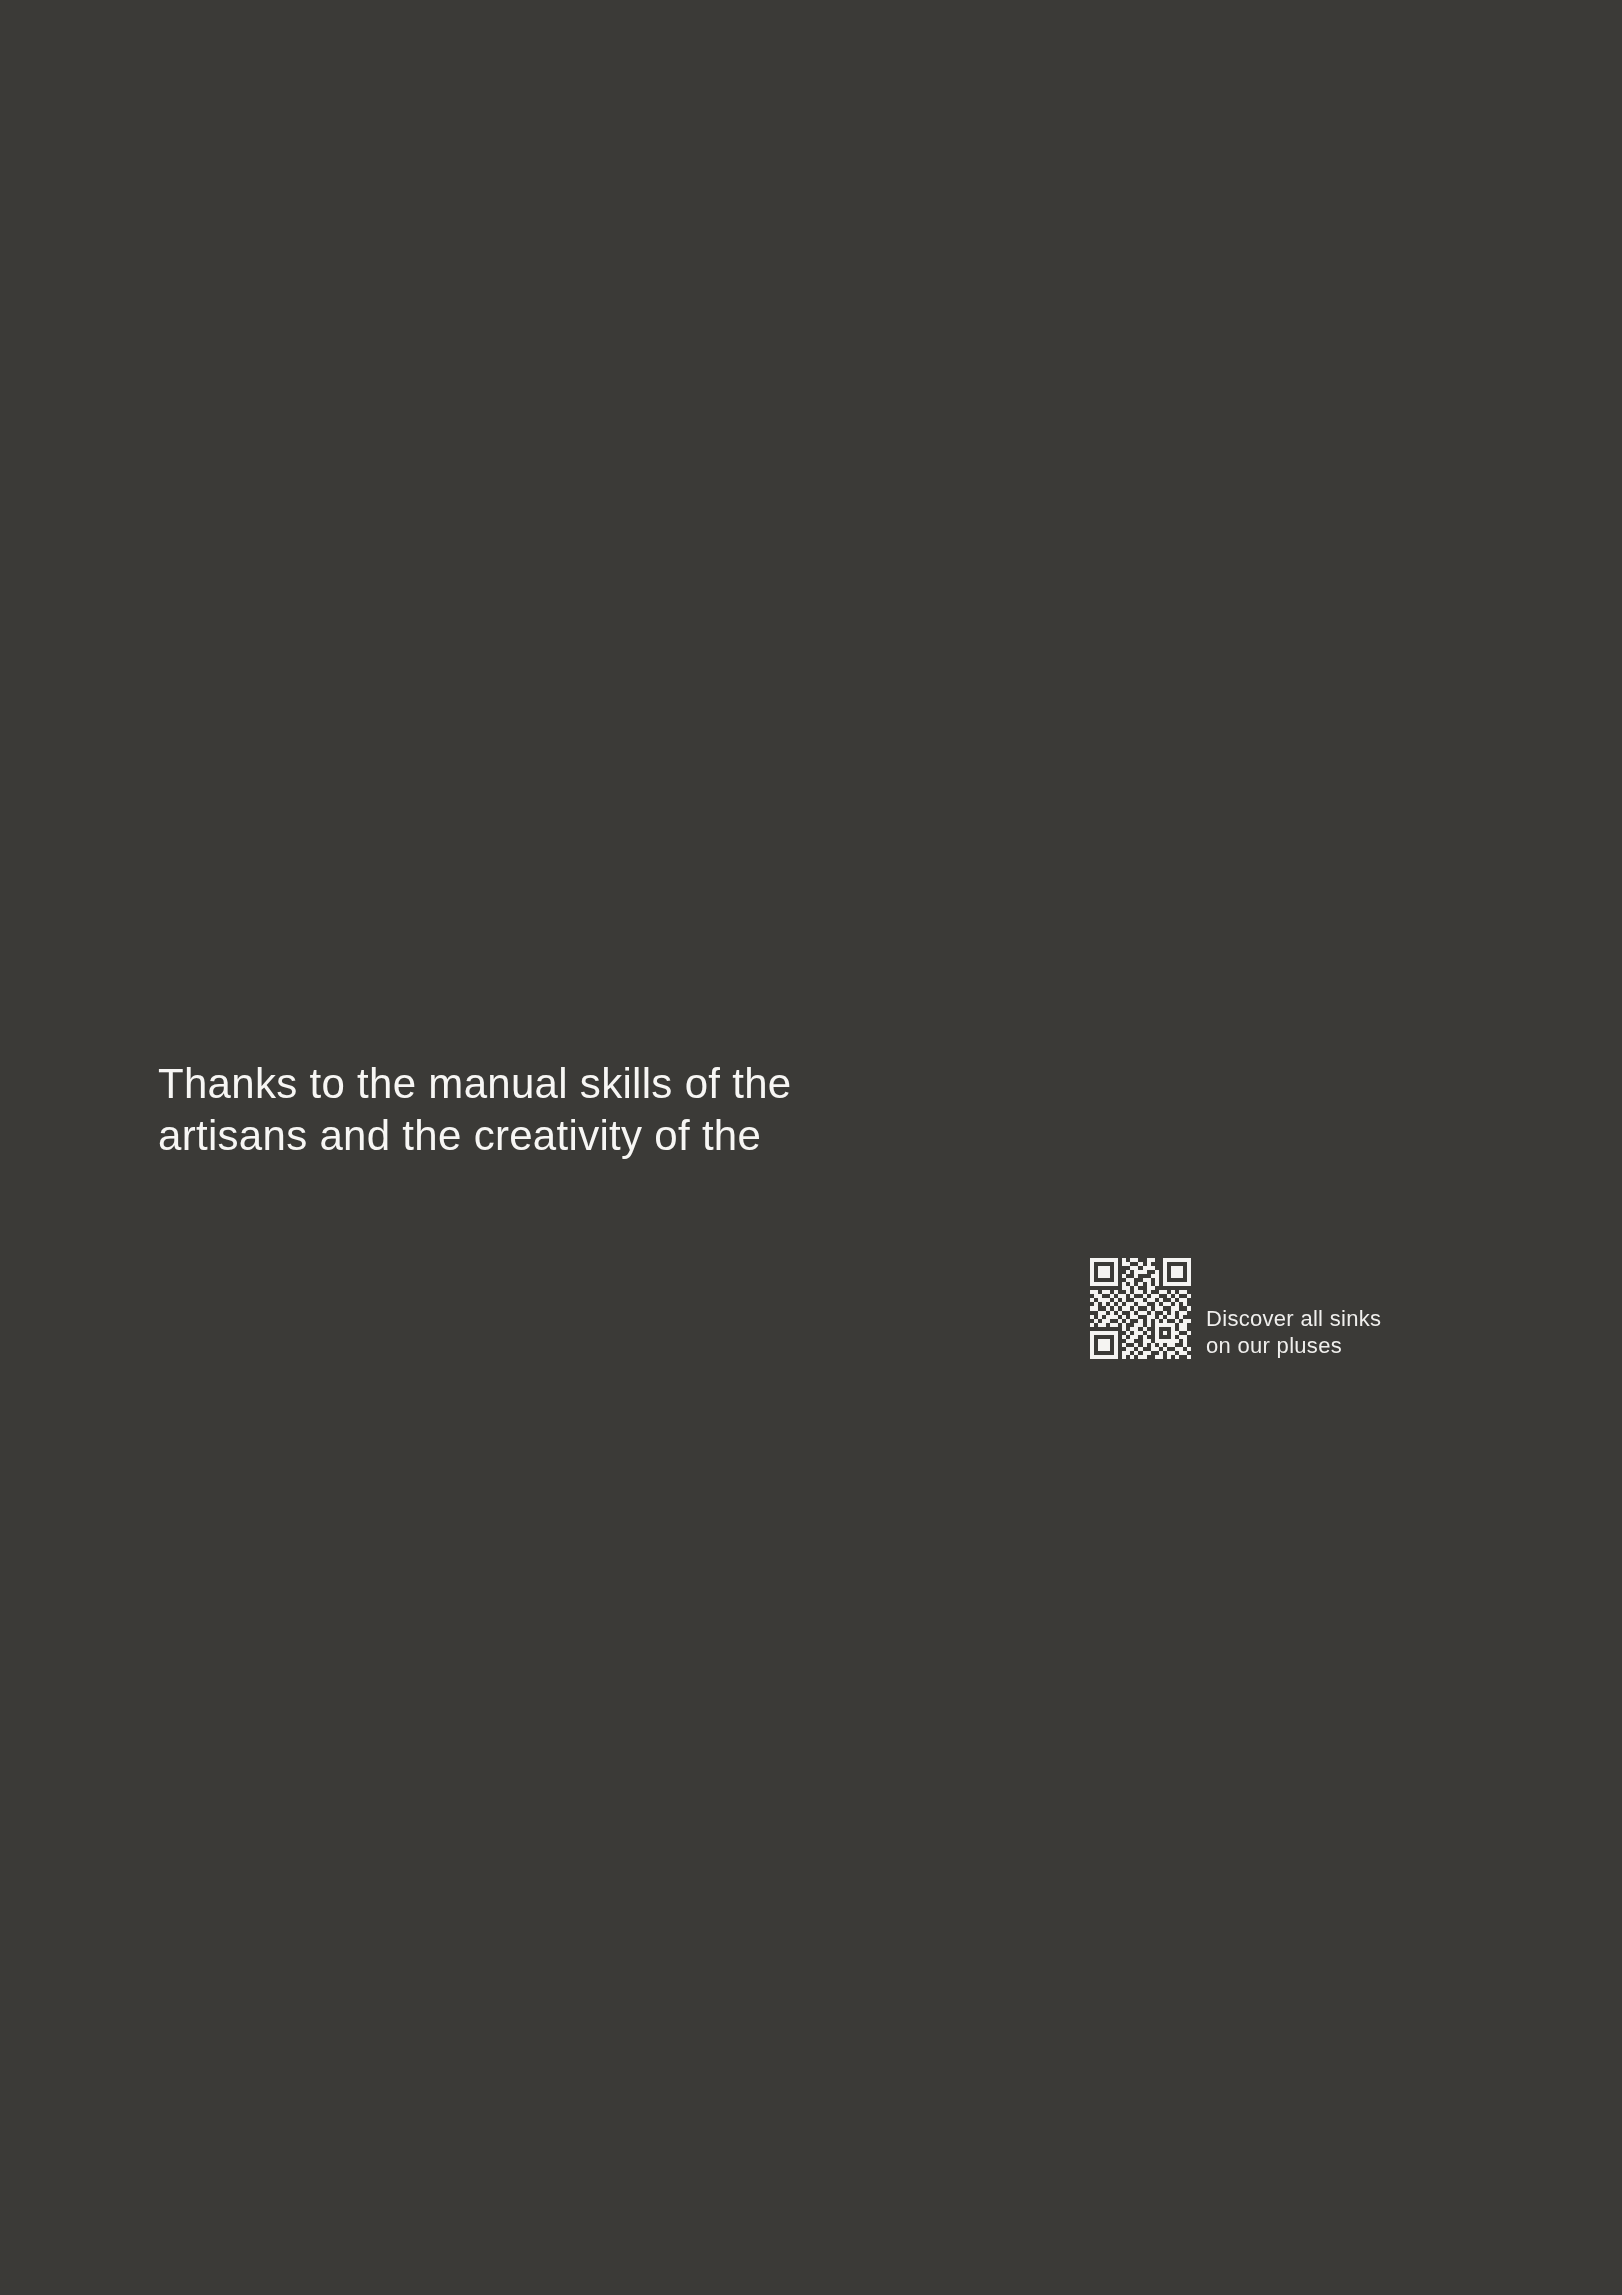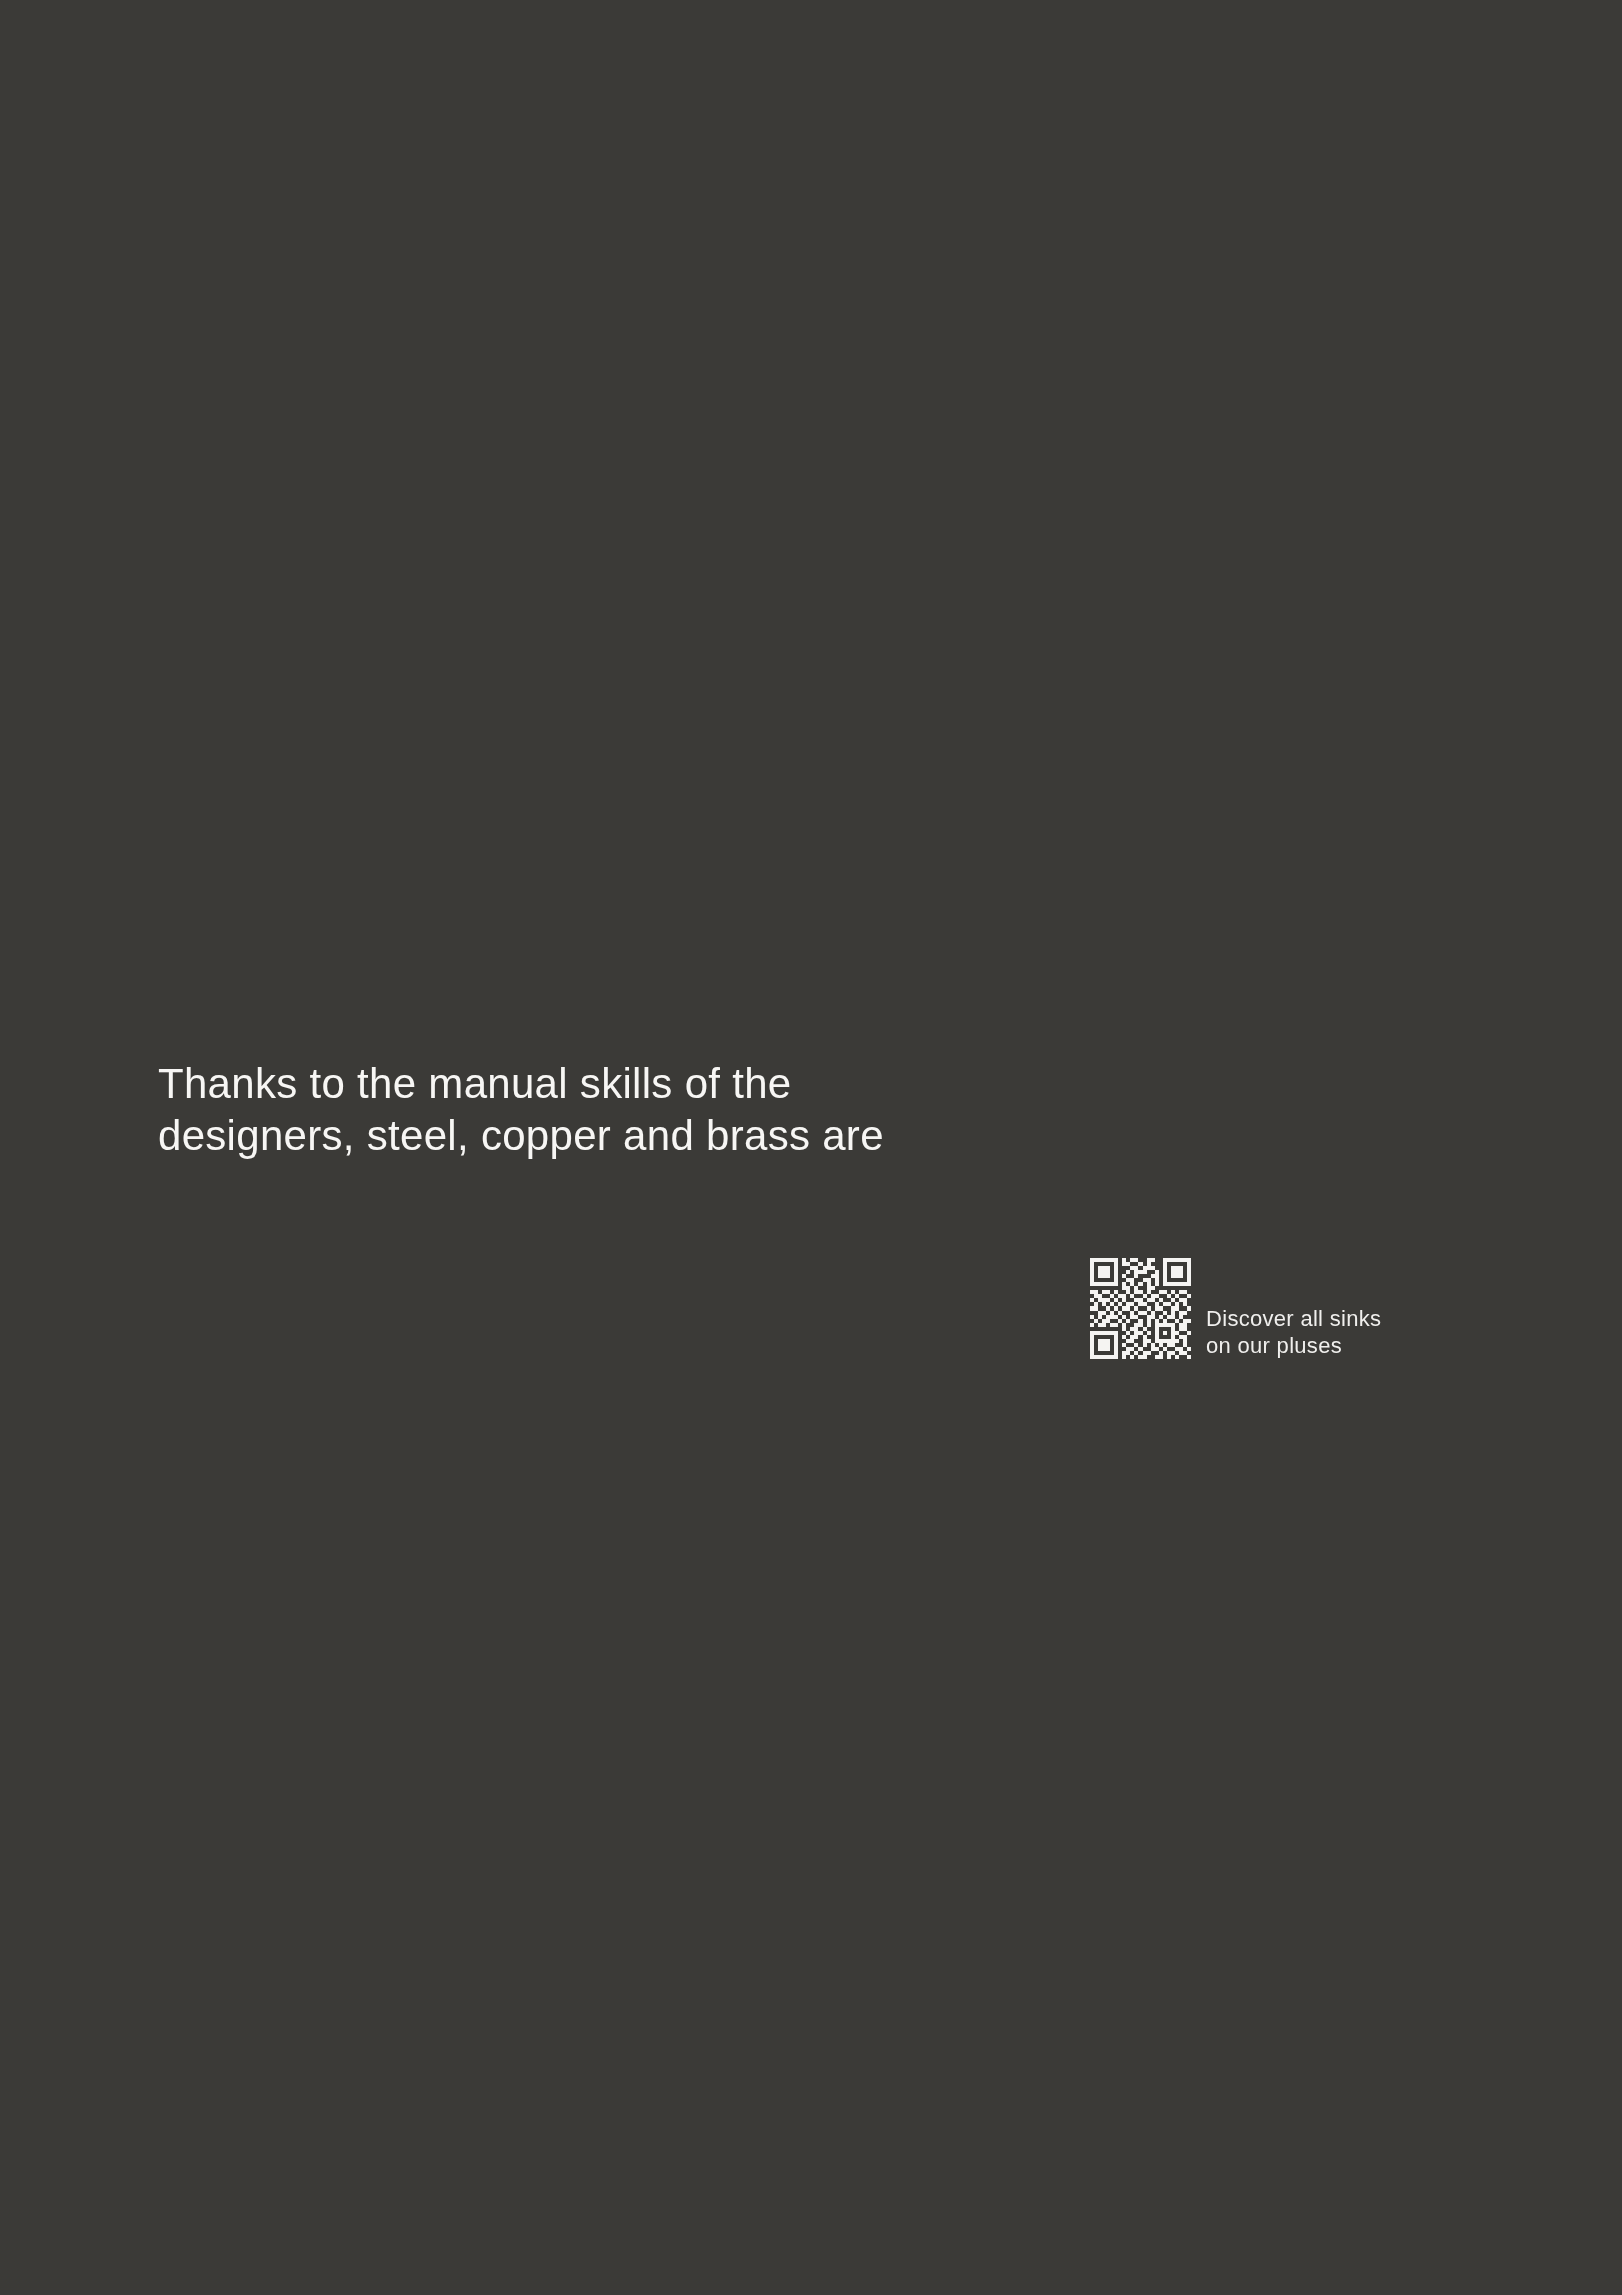--- a/index.html
+++ b/index.html
@@ -66,21 +66,21 @@
   }
 </style>
 </head>
 <body>
 
 <div class="page">
 
 
   <div class="intro">
     <div>Thanks to the manual skills of the</div>
-    <div>designers, steel, copper and brass are</div>
+    <div>artisans and the creativity of the</div>
   </div>
 
   <div class="qr-block">
     <div class="qr">
         <div class="m" style="background: rgb(245, 244, 242);"></div>
         <div class="m" style="background: rgb(245, 244, 242);"></div>
         <div class="m" style="background: rgb(245, 244, 242);"></div>
         <div class="m" style="background: rgb(245, 244, 242);"></div>
         <div class="m" style="background: rgb(245, 244, 242);"></div>
         <div class="m" style="background: rgb(245, 244, 242);"></div>

